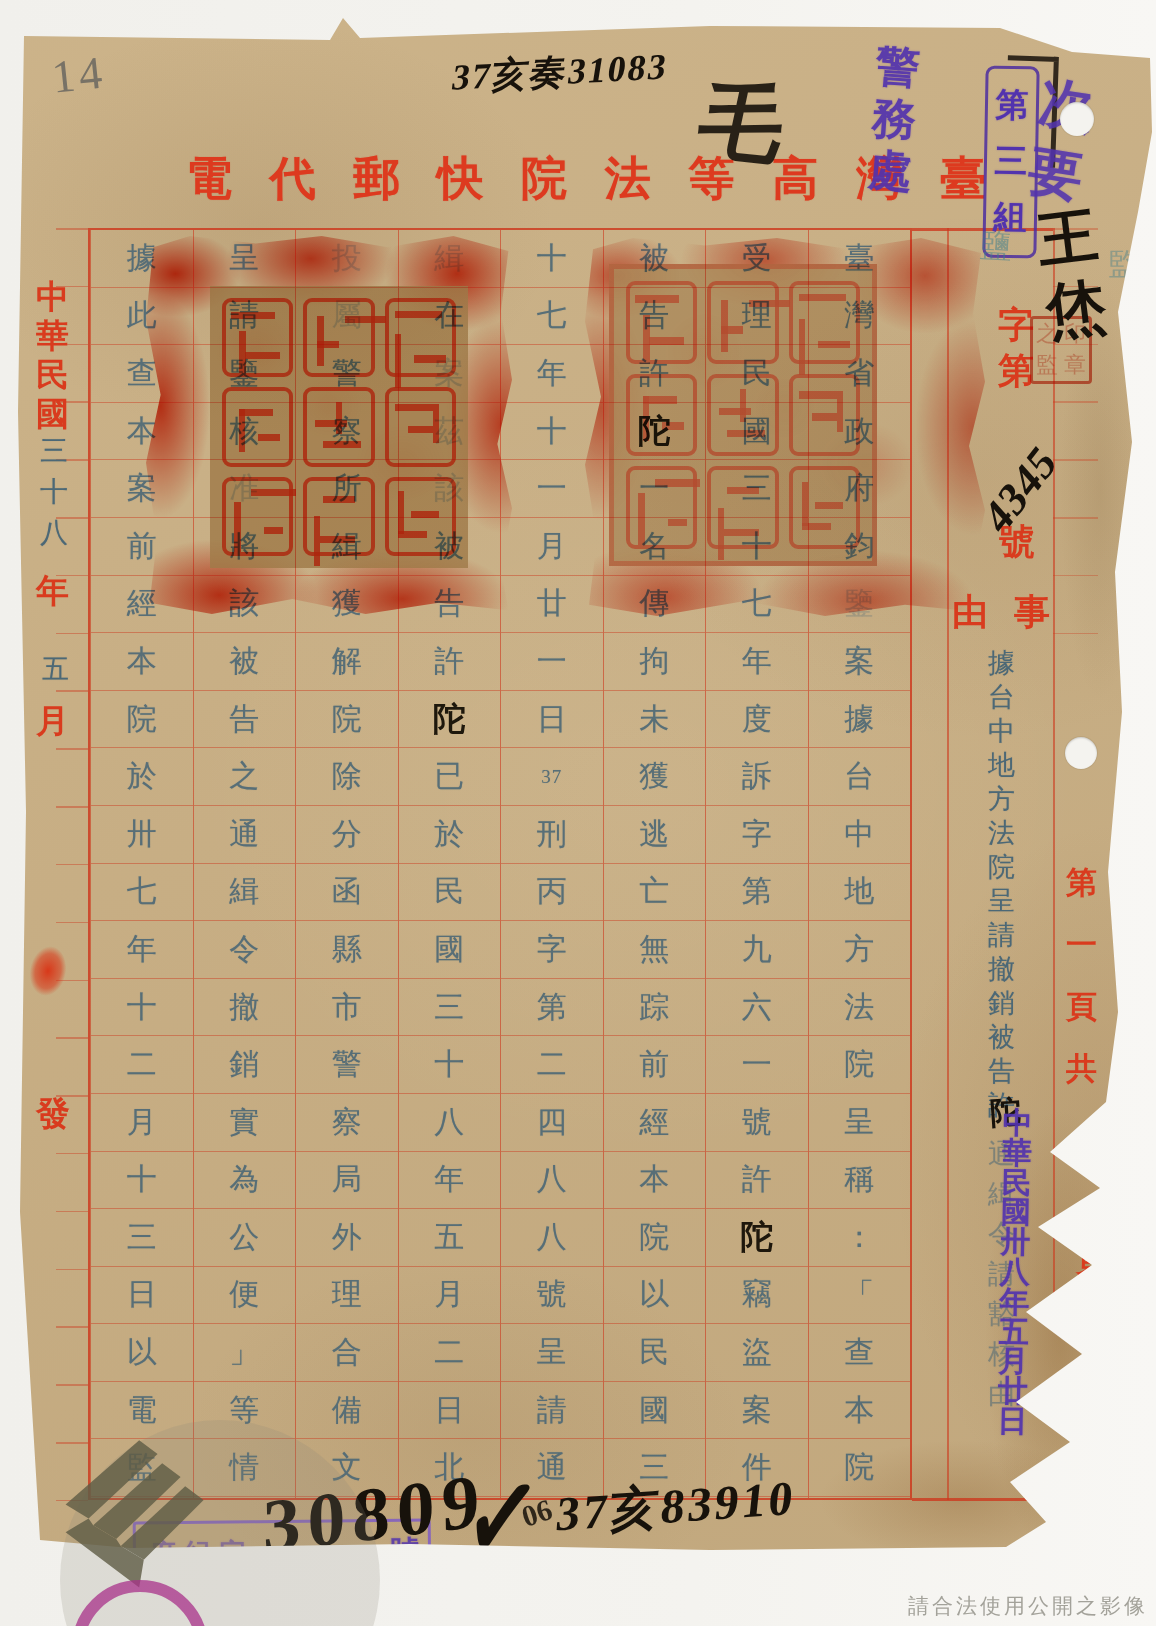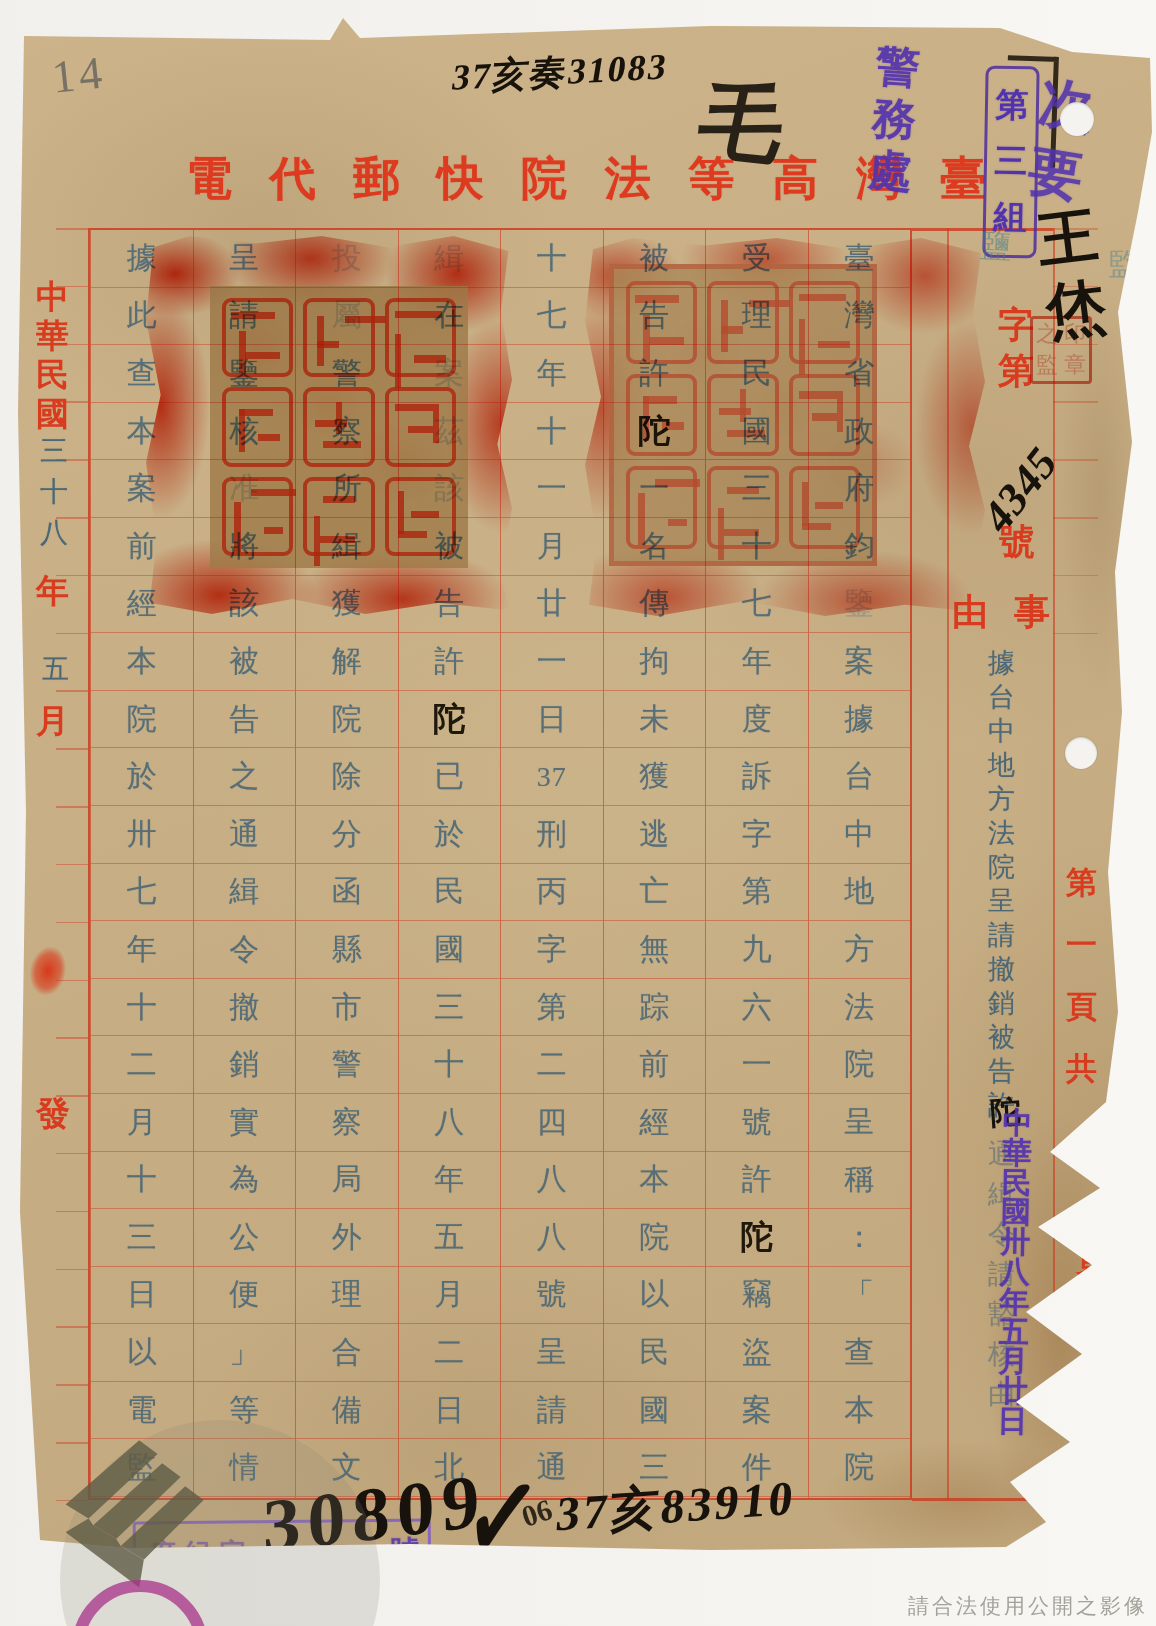--- a/index.html
+++ b/index.html
@@ -31,21 +31,21 @@
   
   .rline{position:absolute;background:rgba(205,55,28,.78);}
   #grid{position:absolute;left:88px;top:228px;width:824px;height:1272px;
         box-sizing:border-box;border:2.5px solid rgba(205,55,28,.82);overflow:hidden;}
   .gcol{position:absolute;top:0;height:100%;width:12.5%;box-sizing:border-box;border-left:1.8px solid rgba(205,55,28,.6);}
   .cell{height:57.6px;box-sizing:border-box;border-bottom:1.3px solid rgba(205,55,28,.45);
         display:flex;align-items:center;justify-content:center;}
   .cell span{font-size:30px;color:#4c6876;opacity:.9;text-shadow:0 0 1px rgba(76,104,118,.45);}
   .cell span.ink-black{color:#181208;opacity:.96;font-weight:700;font-size:33px;text-shadow:none;}
   .cell span.faint{opacity:.3;}
-  .cell span.digits{font-size:28px;letter-spacing:1px;text-align:right;}
+  .cell span.digits{font-size:19px;letter-spacing:1px;text-align:right;}
   .tick{position:absolute;height:1.5px;background:rgba(205,55,28,.42);}
   
   #title{position:absolute;left:186px;top:148px;width:800px;height:58px;
          display:flex;flex-direction:row-reverse;justify-content:space-between;}
   #title span{font-size:46px;font-weight:700;color:#dd3a1f;text-shadow:0 0 1px rgba(221,58,31,.5);}
   
   .vtext span{display:block;text-align:center;}
   .red-print{color:#d93b1e;font-weight:700;}
   .typed{color:#4c6876;text-shadow:0 0 1px rgba(76,104,118,.4);}
   .purple{color:#5233ae;font-weight:700;text-shadow:0 0 2px rgba(82,51,174,.45);}

